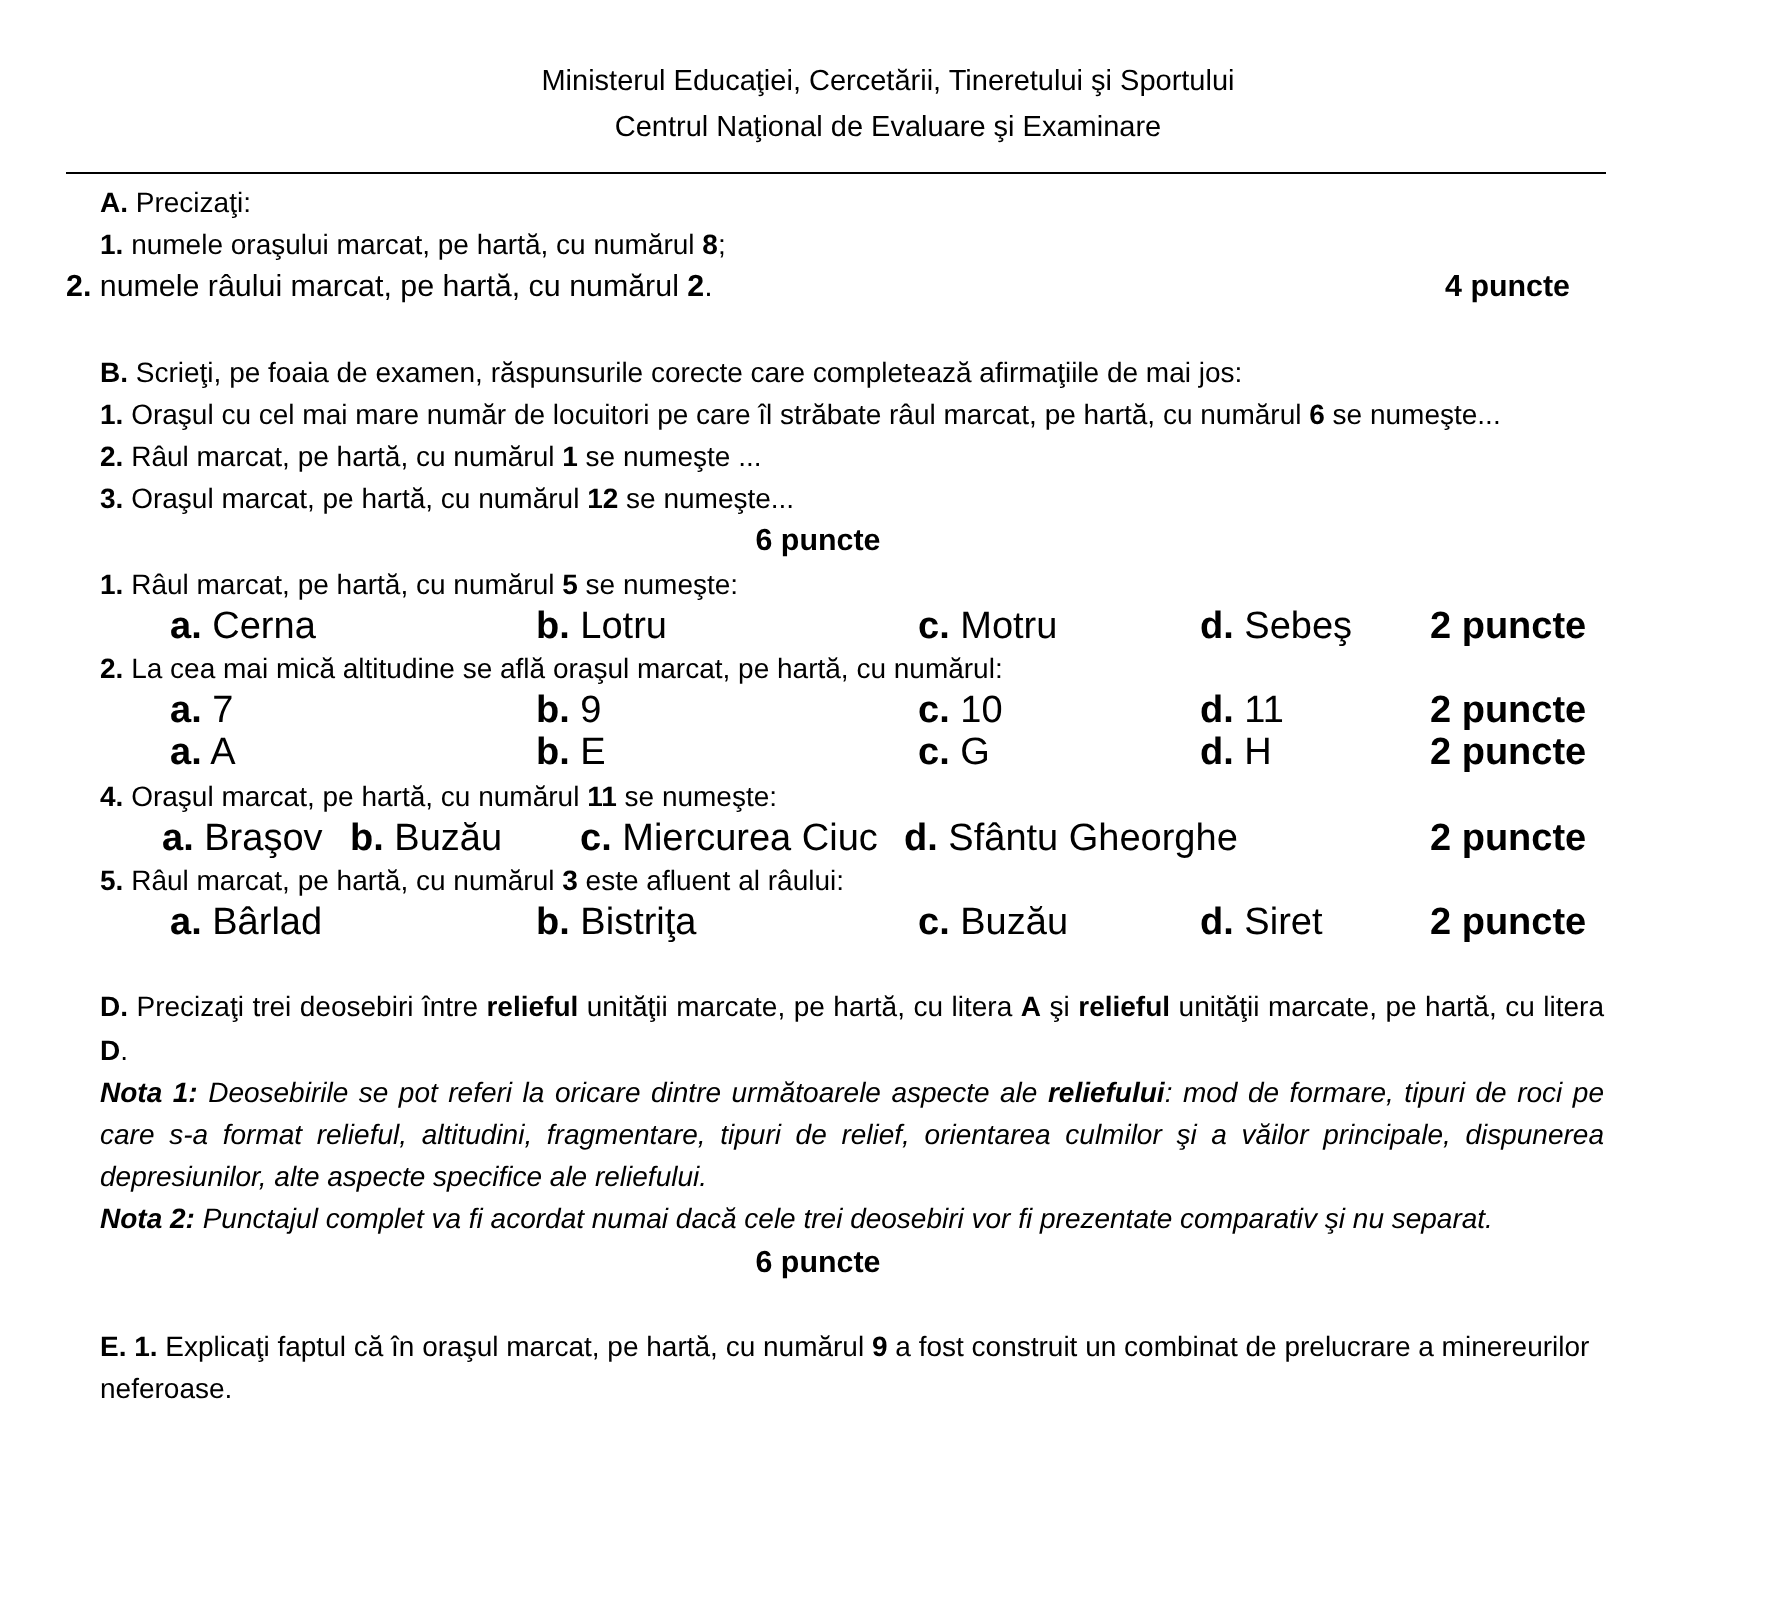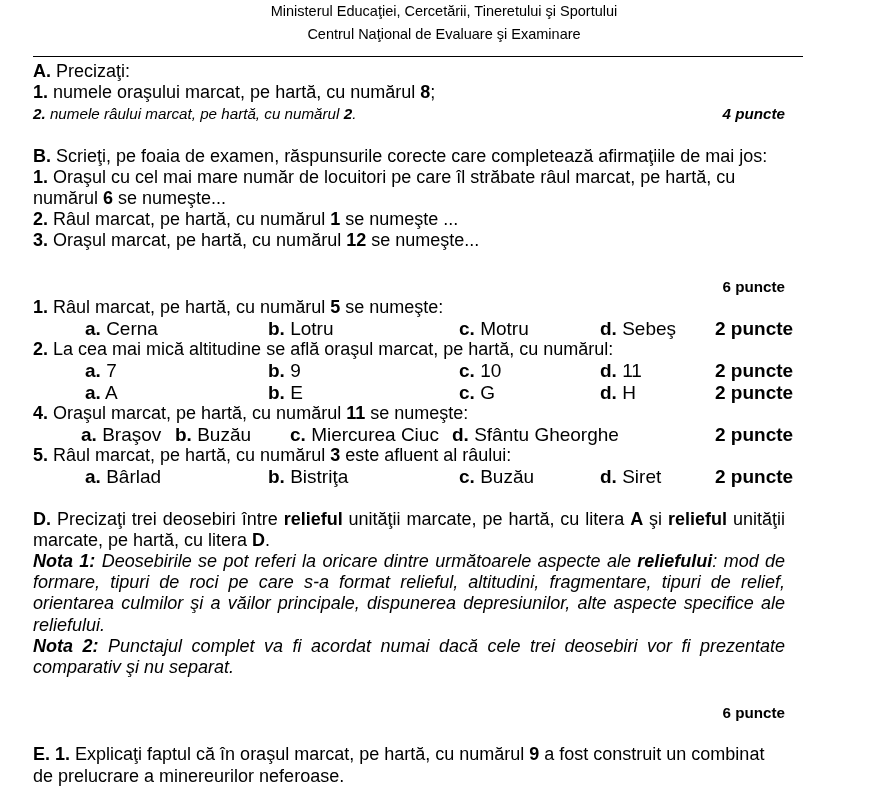--- a/index.html
+++ b/index.html
@@ -16,72 +16,71 @@
   }
   .page {
     position: relative;
     width: 888px;
     height: 804px;
     box-sizing: border-box;
   }
 
   
   .doc-header {
+    padding-top: 30px;
     text-align: center;
   }
   .header-line {
     font-size: 14.5px;
     line-height: 23px;
     white-space: nowrap;
   }
   .rule {
     border: 0;
     border-top: 1.6px solid #000;
     margin: 10px 0 0 33px;
     width: 770px;
   }
 
   
   .body-area {
     padding: 4px 0 0 0;
   }
   .blk {
     position: relative;
-    margin-left: 33px;
-    width: 752px;
-    font-size: 18px;
+    margin-left: 50px;
+    width: 752px;
+    font-size: 14px;
     line-height: 21.2px;
   }
   .just { text-align: justify; text-justify: inter-word; }
   .b { font-weight: bold; }
   .i { font-style: italic; }
   .bi { font-weight: bold; font-style: italic; }
 
   
   .pts {
     font-weight: bold;
     font-size: 15.2px;
   }
   .pts-row {
     position: relative;
     margin-left: 33px;
     width: 752px;
-    text-align: right;
+    text-align: center;
     line-height: 21.2px;
     font-size: 15.2px;
-    margin-top: 24px;
   }
   
   .line-with-pts {
     position: relative;
     margin-left: 33px;
     width: 752px;
     font-size: 15.2px;
     line-height: 21.2px;
-    font-style: italic;
   }
   .line-with-pts .pts-inline {
     position: absolute;
     right: 0;
     top: 0;
     font-weight: bold;
   }
 
   
   .opts {

